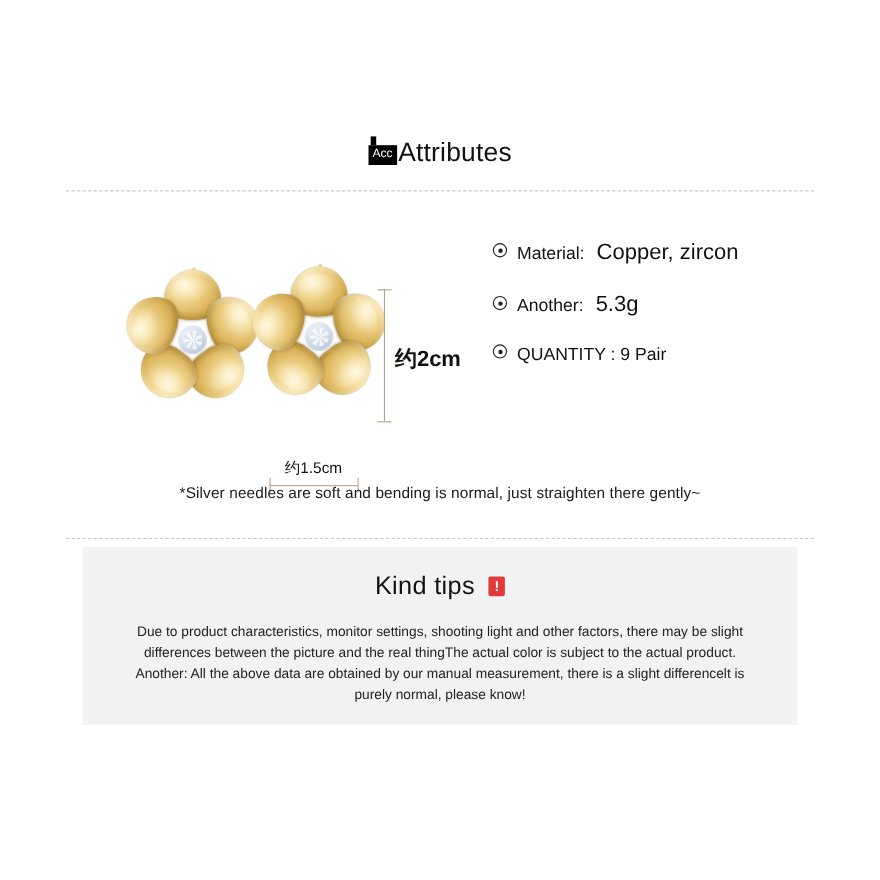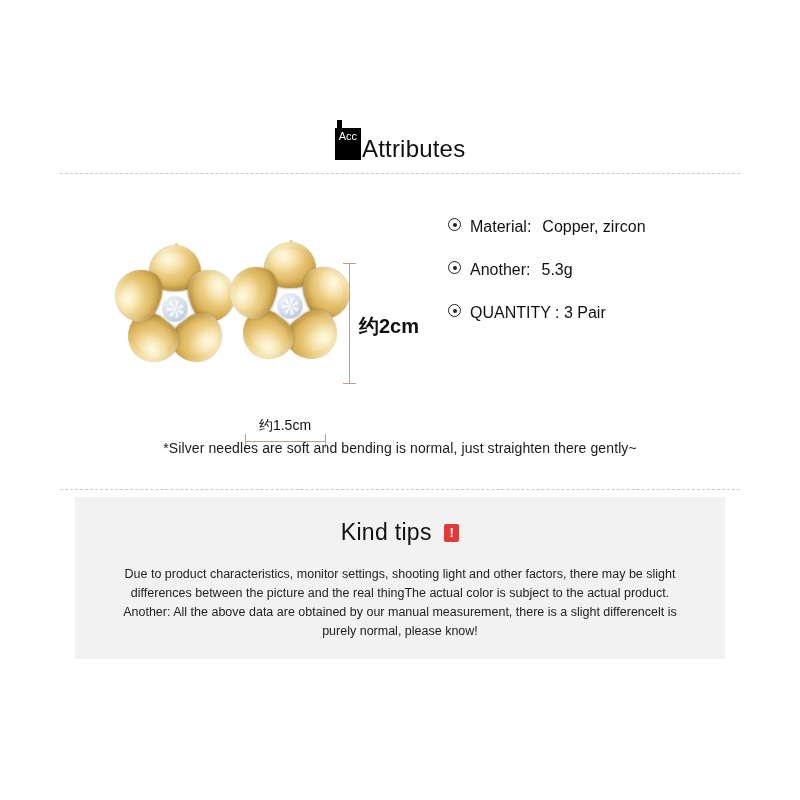--- a/index.html
+++ b/index.html
@@ -33,21 +33,21 @@
     align-items: flex-end;
     gap: 0px;
   }
   .acc-badge {
     position: relative;
     display: inline-block;
     background: #000000;
     color: #ffffff;
     font-size: 11px;
     line-height: 15px;
-    padding: 1px 4px 16px 4px;
+    padding: 1px 4px 2px 4px;
     letter-spacing: 0px;
     font-family: "Liberation Sans", sans-serif;
     margin-bottom: 2px;
   }
   .acc-badge::before {
     content: "";
     position: absolute;
     left: 2px;
     top: -8px;
     width: 5px;
@@ -242,21 +242,21 @@
   .bullet::after {
     content: "";
     position: absolute;
     left: 50%; top: 50%;
     width: 4px; height: 4px;
     margin-left: -2px; margin-top: -2px;
     background: #222;
     border-radius: 50%;
   }
   .attr-key { font-size: 16px; }
-  .attr-val { font-size: 16px; margin-left: 11px; }
+  .attr-val { font-size: 20px; margin-left: 11px; }
 
   
   .note {
     position: absolute;
     left: 60px; top: 440px;
     width: 680px;
     text-align: center;
     font-size: 14px;
     color: #1a1a1a;
     letter-spacing: 0.1px;
@@ -362,21 +362,21 @@
       <span class="attr-key">Material:</span>
       <span class="attr-val">Copper, zircon</span>
     </div>
     <div class="attr-row">
       <span class="bullet"></span>
       <span class="attr-key">Another:</span>
       <span class="attr-val">5.3g</span>
     </div>
     <div class="attr-row">
       <span class="bullet"></span>
-      <span class="attr-key">QUANTITY : 3 Pair</span>
+      <span class="attr-key">QUANTITY : 9 Pair</span>
       <span class="attr-val"></span>
     </div>
   </div>
 
   <div class="note">*Silver needles are soft and bending is normal, just straighten there gently~</div>
 
   <div class="dash-rule mid"></div>
 
   <div class="tips">
     <div class="tips-title-wrap">

